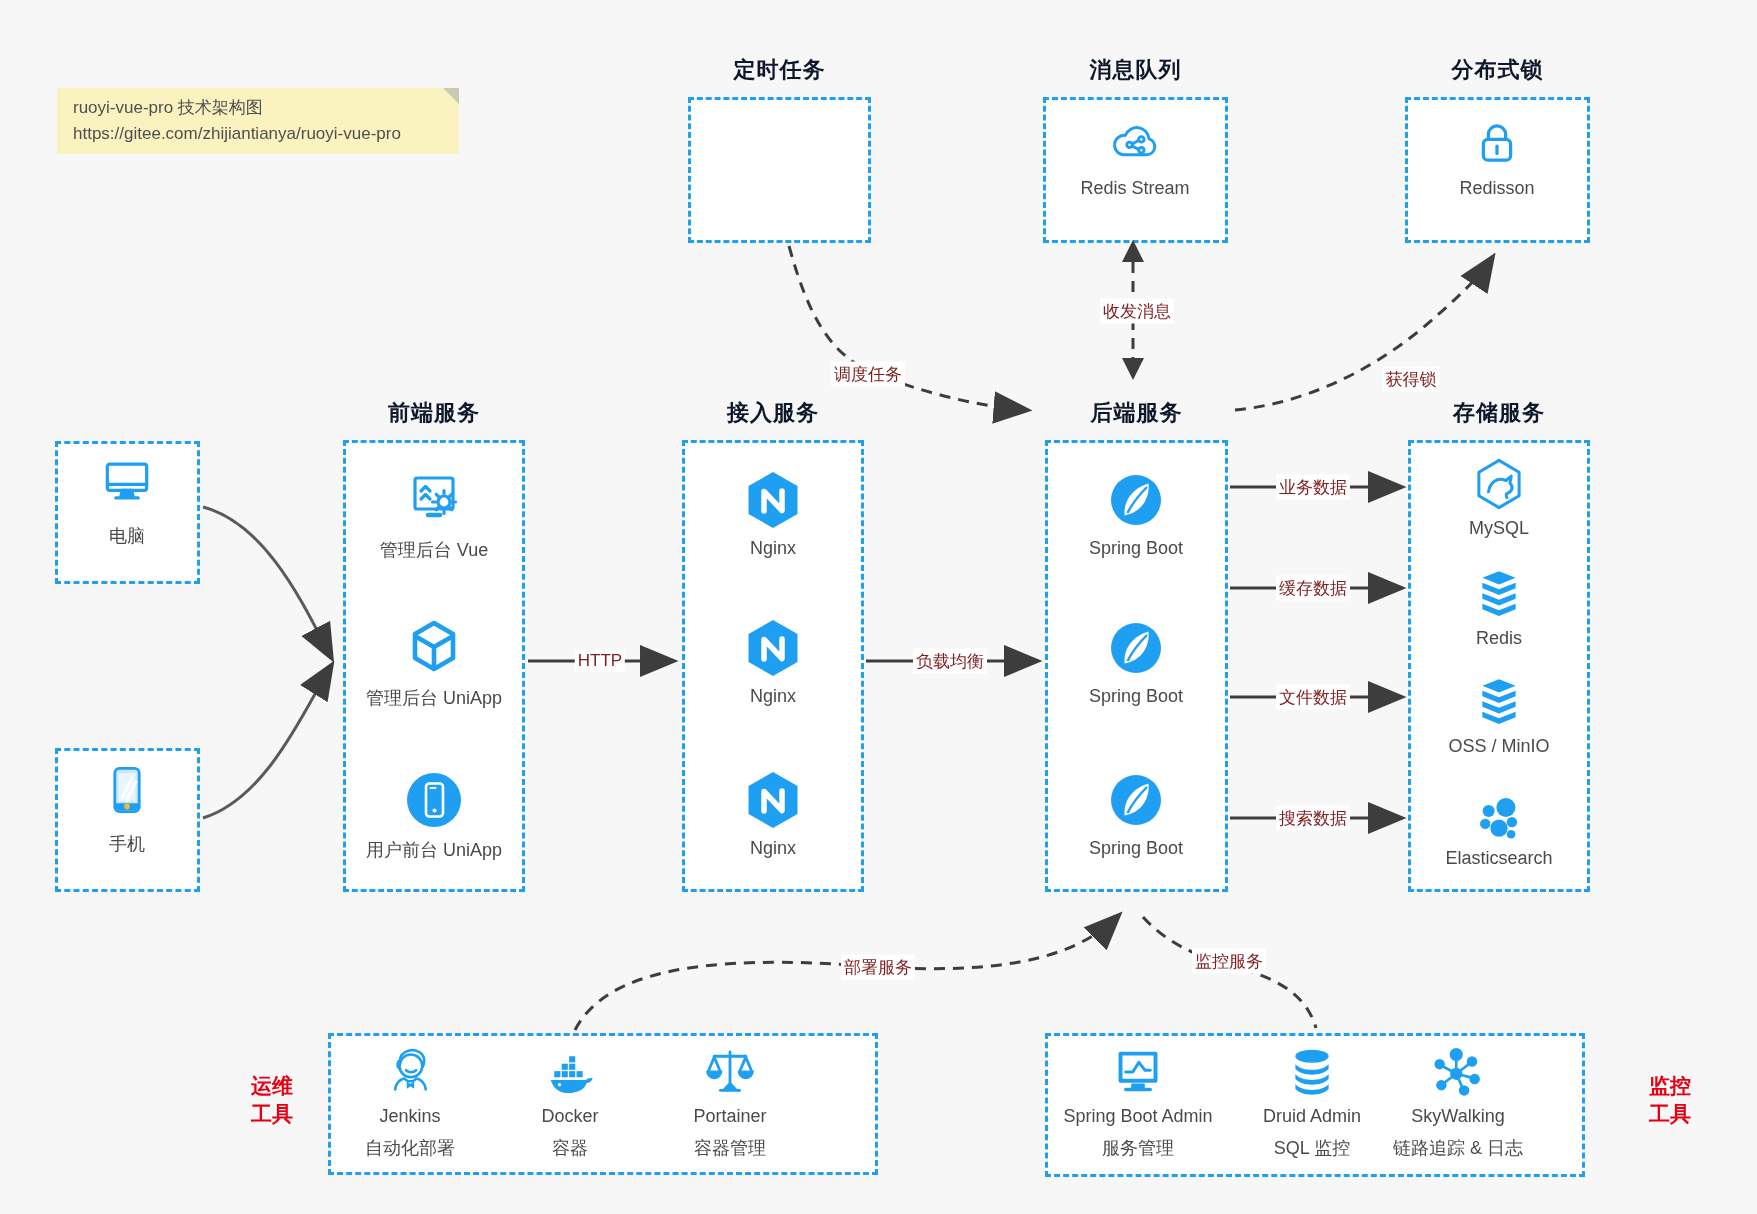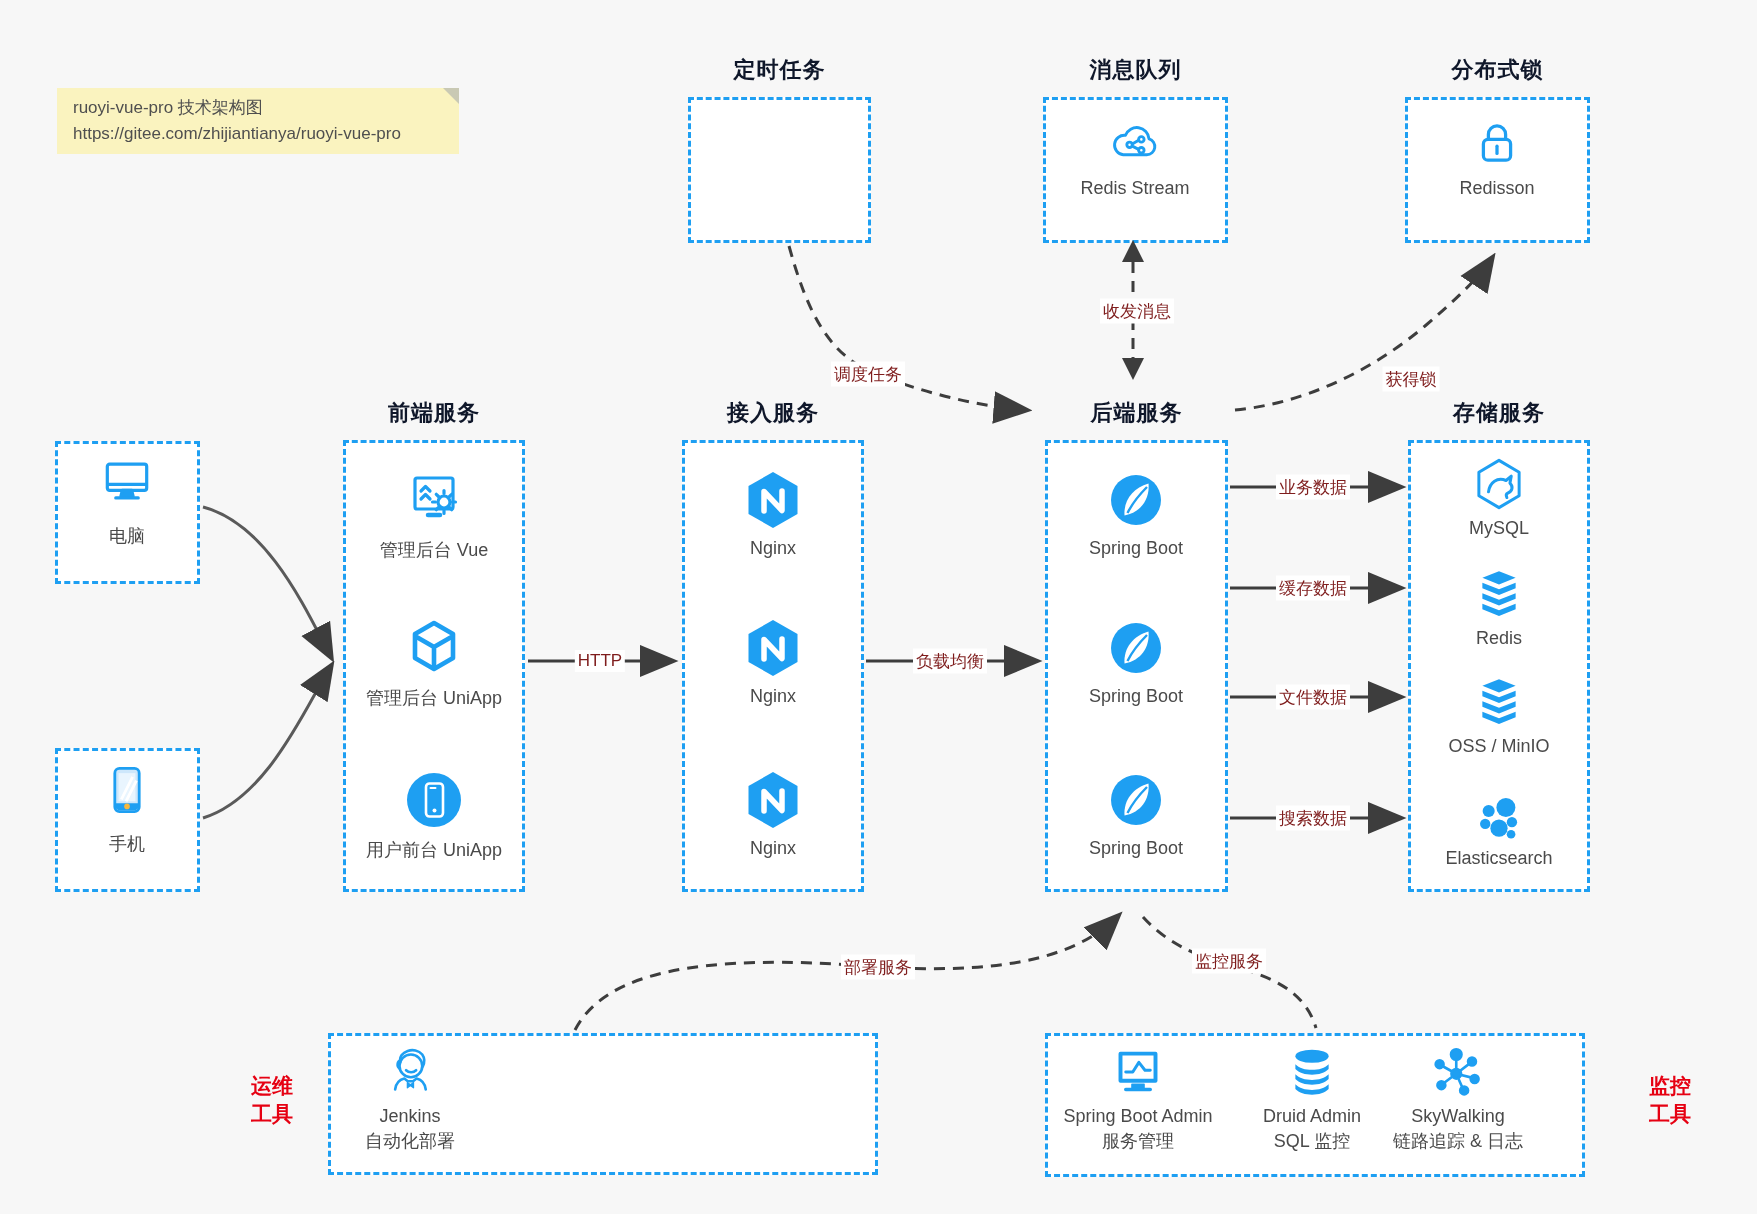--- a/index.html
+++ b/index.html
@@ -5,21 +5,21 @@
   html,body{margin:0;padding:0;background:#f7f7f7;}
   .canvas{position:relative;width:1757px;height:1214px;background:#f7f7f7;
           font-family:"Liberation Sans","DejaVu Sans",sans-serif;overflow:hidden;}
   .box{position:absolute;border:3px dashed #1e9ff2;background:#ffffff;box-sizing:border-box;z-index:1;}
   .wires{position:absolute;left:0;top:0;z-index:2;pointer-events:none;}
   .col-title{position:absolute;color:#0f172a;font-weight:bold;font-size:22px;text-align:center;z-index:3;letter-spacing:1px;}
   .node{position:absolute;width:170px;display:flex;flex-direction:column;align-items:center;z-index:3;}
   .node.wide{width:190px;}
   .icon{display:flex;align-items:center;justify-content:center;}
   .lbl{font-size:18px;color:#4a4a4a;white-space:nowrap;margin-top:6px;text-align:center;}
-  .lbl2{font-size:18px;color:#4a4a4a;white-space:nowrap;margin-top:2px;text-align:right;}
+  .lbl2{font-size:18px;color:#4a4a4a;white-space:nowrap;margin-top:9px;text-align:right;}
   .edge-lbl{position:absolute;transform:translate(-50%,-50%);background:#fff;padding:1px 3px;
             font-size:17px;color:#7f1d1d;white-space:nowrap;z-index:4;}
   .side-lbl{position:absolute;color:#e60012;font-weight:bold;font-size:21px;line-height:28px;
             text-align:center;width:64px;z-index:3;}
   .note{position:absolute;left:57px;top:88px;width:402px;height:66px;background:#faf3bf;
         color:#4f4f4f;font-size:17px;line-height:26px;padding:7px 0 0 16px;box-sizing:border-box;z-index:3;}
   .note::after{content:"";position:absolute;top:0;right:0;width:0;height:0;
         border-top:16px solid #c9c9b4;border-left:16px solid transparent;}
   svg{display:block;}
 </style>
@@ -301,21 +301,56 @@
             <path d="M27.5 30 c3 3 8.5 3 11.5 0"></path>
             <path d="M15 52 c1 -8 6.5 -11.5 10.5 -12.5 l4 3 h6 l4 -3 c4 1 9.5 4.5 10.5 12.5"></path>
             <path d="M29 44 l3.5 2.5 3.5 -2.5 v6 l-3.5 -2.5 -3.5 2.5 z" fill="#1e9ff2" stroke-width="1.5"></path>
           </g>
         </svg>
     </div>
     <div class="lbl">Jenkins</div>
     <div class="lbl2">自动化部署</div>
   </div>
 
-
+  <div class="node" style="left:485px;top:1044px">
+    <div class="icon">
+      <svg width="56" height="56" viewBox="0 0 64 64" fill="#1e9ff2">
+          <rect x="14" y="31" width="7" height="7"></rect>
+          <rect x="22.5" y="31" width="7" height="7"></rect>
+          <rect x="31" y="31" width="7" height="7"></rect>
+          <rect x="39.5" y="31" width="7" height="7"></rect>
+          <rect x="22.5" y="22.5" width="7" height="7"></rect>
+          <rect x="31" y="22.5" width="7" height="7"></rect>
+          <rect x="31" y="14" width="7" height="7"></rect>
+          <path d="M10 41 h40 c0 0 3 -3 8 -2 c-1.5 4 -4.5 5.5 -7 5.5 c-2 7 -10 11.5 -21 11.5 c-10 0 -17 -5 -20 -15 z"></path>
+          <circle cx="20" cy="46.5" r="1.8" fill="#ffffff"></circle>
+        </svg>
+    </div>
+    <div class="lbl">Docker</div>
+    <div class="lbl2">容器</div>
+  </div>
+
+  <div class="node" style="left:645px;top:1044px">
+    <div class="icon">
+      <svg width="56" height="56" viewBox="0 0 64 64">
+          <g stroke="#1e9ff2" stroke-width="3.2" fill="none" stroke-linecap="round" stroke-linejoin="round">
+            <path d="M32 9 V46"></path>
+            <path d="M14 14 H50"></path>
+            <path d="M14 15 L7.5 30.5 M14 15 L20.5 30.5"></path>
+            <path d="M50 15 L43.5 30.5 M50 15 L56.5 30.5"></path>
+            <path d="M5.5 31 h17 a8.5 8.5 0 0 1 -17 0 z" fill="#1e9ff2" stroke-width="1.5"></path>
+            <path d="M41.5 31 h17 a8.5 8.5 0 0 1 -17 0 z" fill="#1e9ff2" stroke-width="1.5"></path>
+            <path d="M32 44 l-7.5 8 h15 z" fill="#1e9ff2" stroke-width="1.5"></path>
+            <path d="M21 53 H43"></path>
+          </g>
+        </svg>
+    </div>
+    <div class="lbl">Portainer</div>
+    <div class="lbl2">容器管理</div>
+  </div>
 
   <div class="node wide" style="left:1043px;top:1044px">
     <div class="icon">
       <svg width="56" height="56" viewBox="0 0 64 64">
           <g stroke="#1e9ff2" fill="none" stroke-linecap="round" stroke-linejoin="round">
             <rect x="12" y="11" width="40" height="31" stroke-width="4.5"></rect>
             <path d="M18 32 h8 l7 -11 l7 9 h6" stroke-width="3.4"></path>
             <path d="M25 46 h14 v4 h-14 z" fill="#1e9ff2" stroke-width="1.5"></path>
             <path d="M18 52 H46" stroke-width="4"></path>
           </g>

